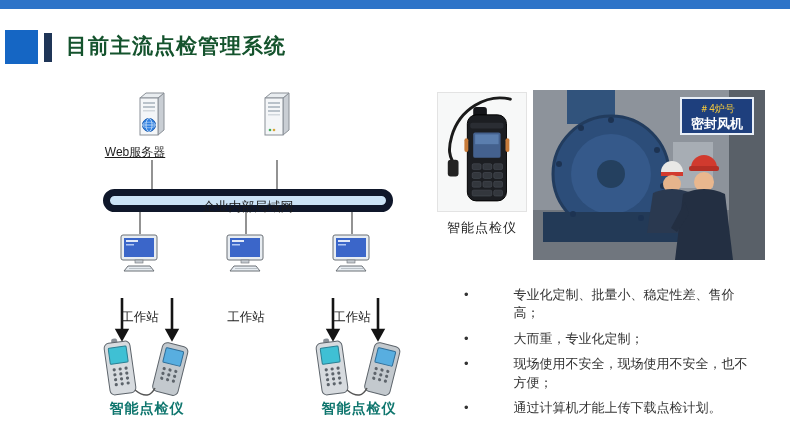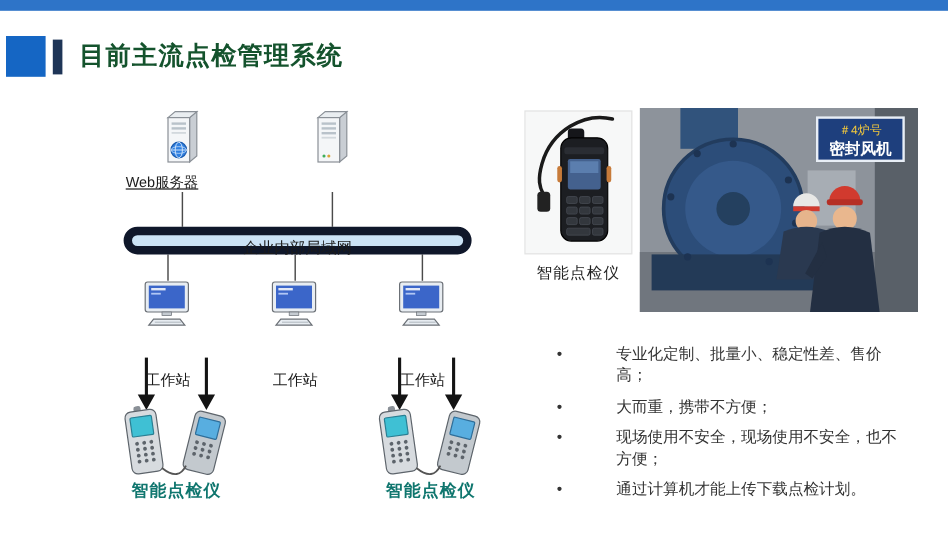--- a/index.html
+++ b/index.html
@@ -279,21 +279,21 @@
     </g>
   </svg>
 
   <ul class="abs bullets">
     <li>
       <span class="marker">•</span>
       <span class="txt">专业化定制、批量小、稳定性差、售价高；</span>
     </li>
     <li>
       <span class="marker">•</span>
-      <span class="txt">大而重，携带不方便；</span>
+      <span class="txt">大而重，专业化定制；</span>
     </li>
     <li>
       <span class="marker">•</span>
       <span class="txt">现场使用不安全，现场使用不安全，也不方便；</span>
     </li>
     <li>
       <span class="marker">•</span>
       <span class="txt">通过计算机才能上传下载点检计划。</span>
     </li>
   </ul>

